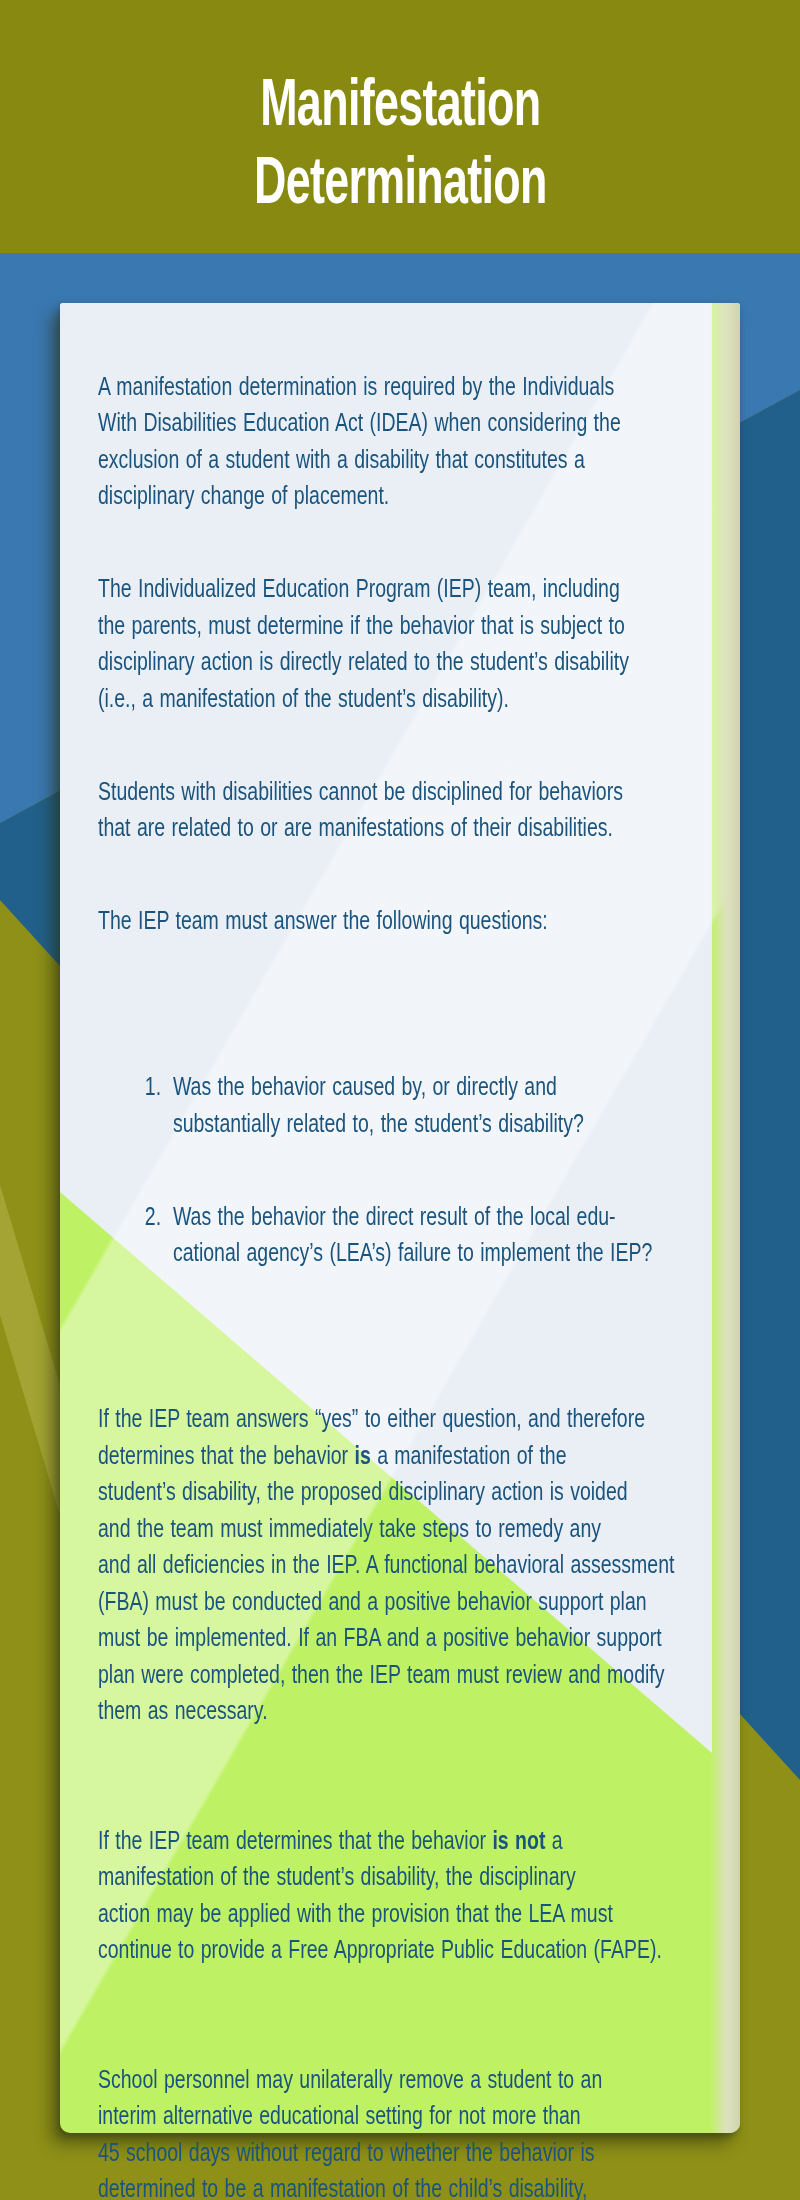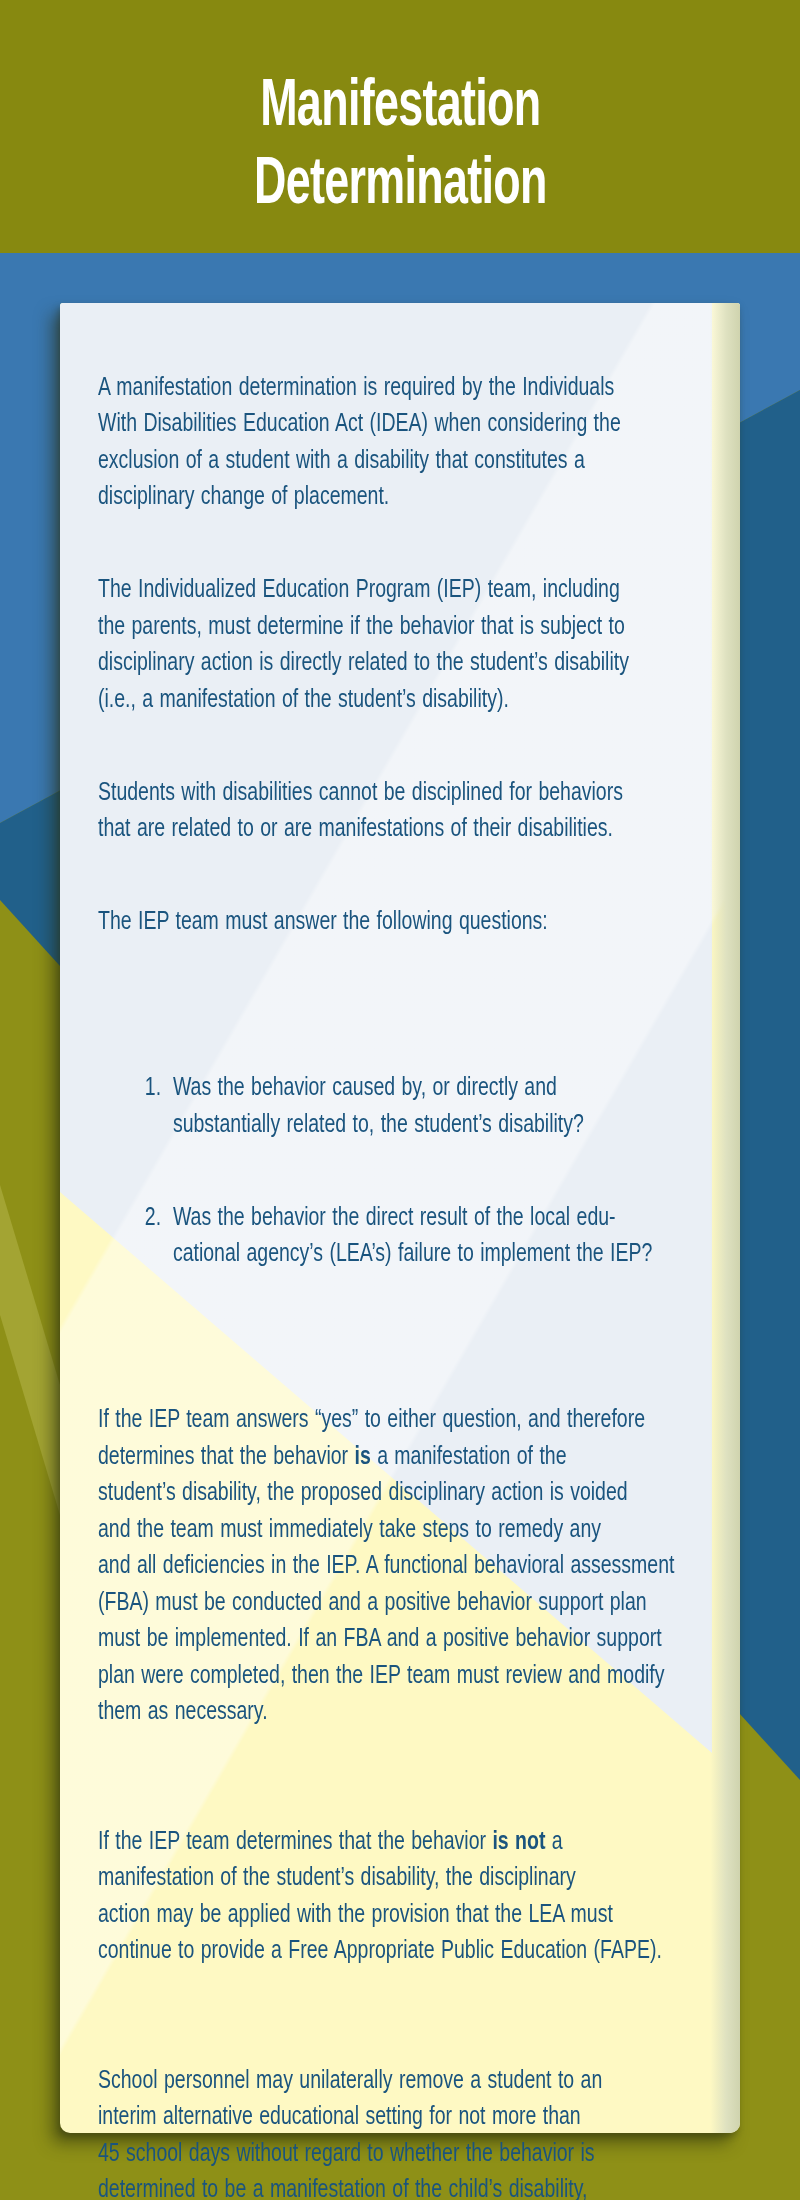--- a/index.html
+++ b/index.html
@@ -5,21 +5,21 @@
   html,body{margin:0;padding:0;width:800px;height:2200px;overflow:hidden;
     font-family:"Liberation Sans",sans-serif;}
   #page{position:relative;width:800px;height:1556px;}
   #bg{position:absolute;left:0;top:0;}
   
   .title-wrap{position:absolute;left:0;top:63px;width:800px;text-align:center;}
   .title-inner{display:inline-block;transform:scaleX(0.68);transform-origin:50% 0;
     font-size:66px;line-height:78px;font-weight:700;color:#ffffff;letter-spacing:-1px;white-space:nowrap;}
   
   .card{position:absolute;left:60px;top:303px;width:680px;height:1830px;
-    background:#fef9c3;border-radius:3px 3px 10px 10px;
+    background:#bef264;border-radius:3px 3px 10px 10px;
     box-shadow:-9px 11px 16px rgba(40,45,15,.5), -2px 4px 6px rgba(40,45,15,.35);}
   .card-topcoat{position:absolute;left:0;top:0;width:680px;height:1830px;
     background:#eaeff5;border-radius:3px 3px 0 0;
     clip-path:polygon(0 0,652px 0,652px 1450px,0 889px);}
   .card-sheen{position:absolute;left:0;top:0;width:680px;height:1830px;pointer-events:none;
     background:linear-gradient(120deg,rgba(255,255,255,0) 34%,rgba(255,255,255,.38) 34.3%,rgba(255,255,255,.38) 58%,rgba(255,255,255,0) 58.3%);
     border-radius:3px 3px 10px 10px;}
   .card-edge{position:absolute;right:0;top:0;width:30px;height:1830px;
     background:linear-gradient(90deg,rgba(216,220,184,0) 0%,#dee1c0 55%,#cfd3ae 100%);
     border-radius:0 3px 10px 0;}

